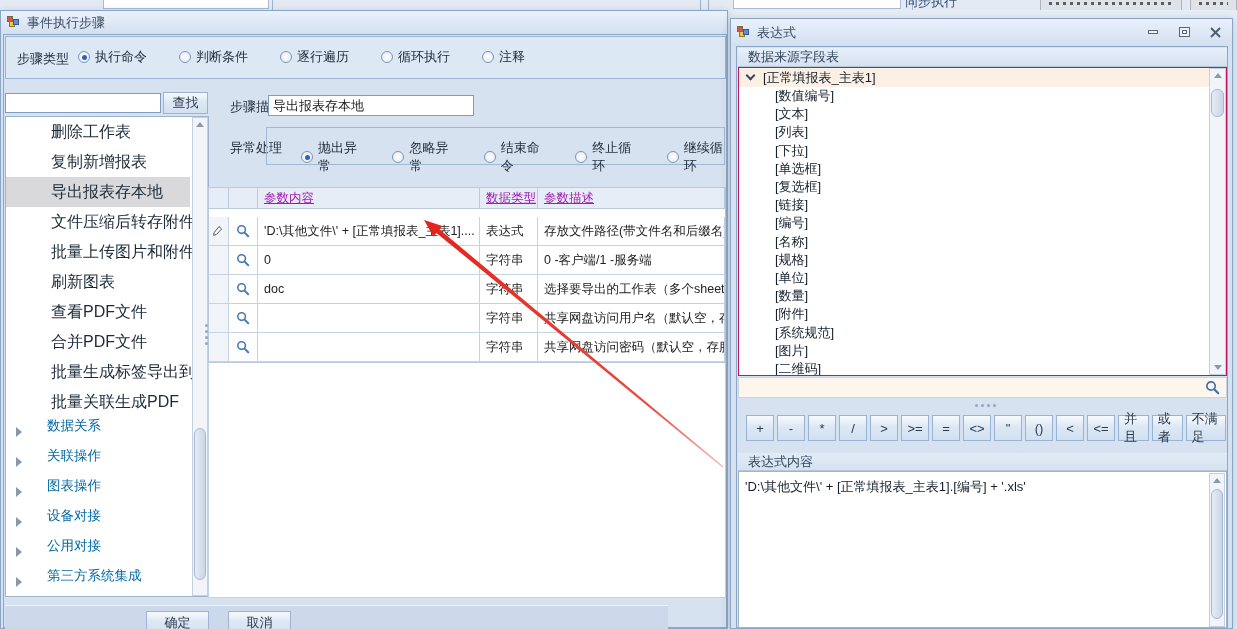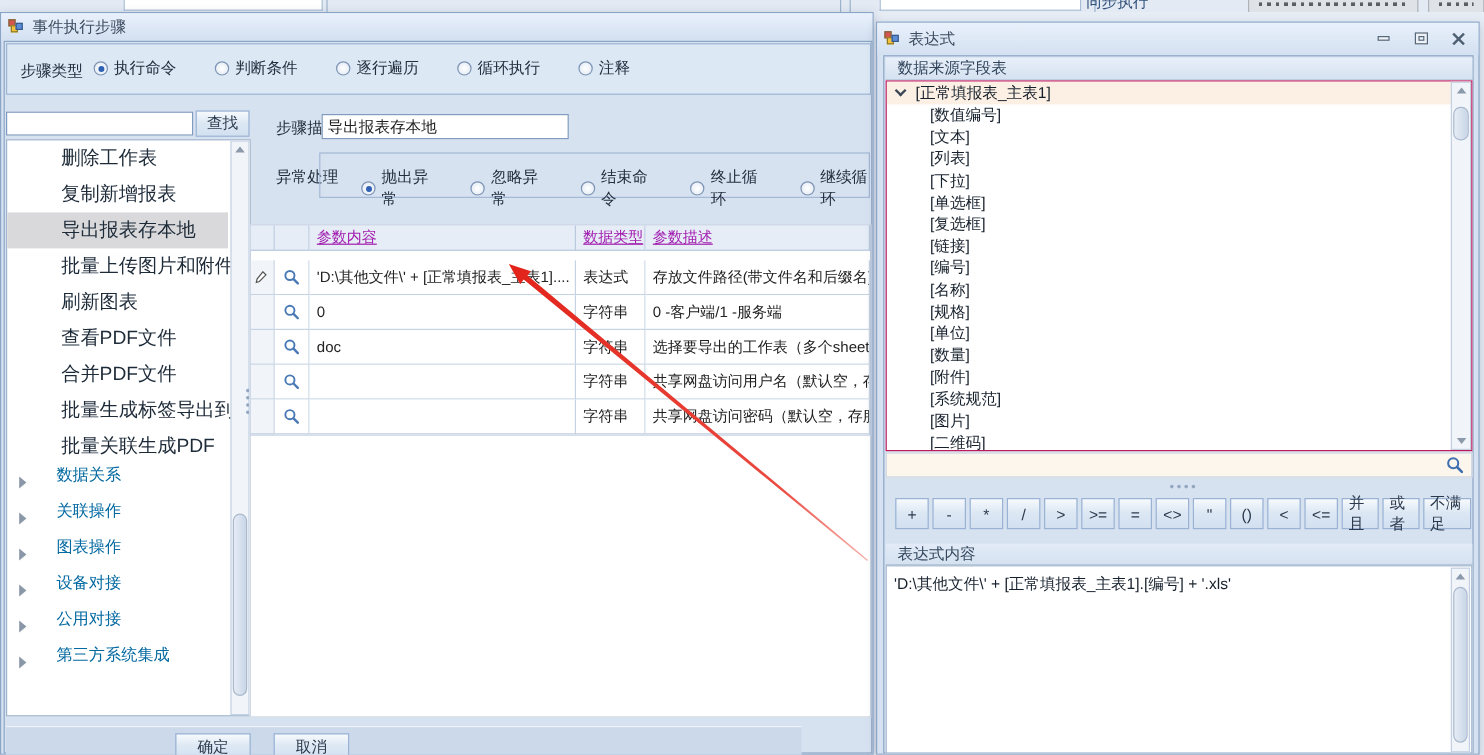--- a/index.html
+++ b/index.html
@@ -144,20 +144,23 @@
         <div>
 
         <div class="cmditem">
               <span>删除工作表</span>
             </div>
             <div class="cmditem">
               <span>复制新增报表</span>
             </div>
             <div class="cmditem selected">
               <span>导出报表存本地</span>
+            </div>
+            <div class="cmditem">
+              <span>文件压缩后转存附件</span>
             </div>
             <div class="cmditem">
               <span>批量上传图片和附件</span>
             </div>
             <div class="cmditem">
               <span>刷新图表</span>
             </div>
             <div class="cmditem">
               <span>查看PDF文件</span>
             </div>

